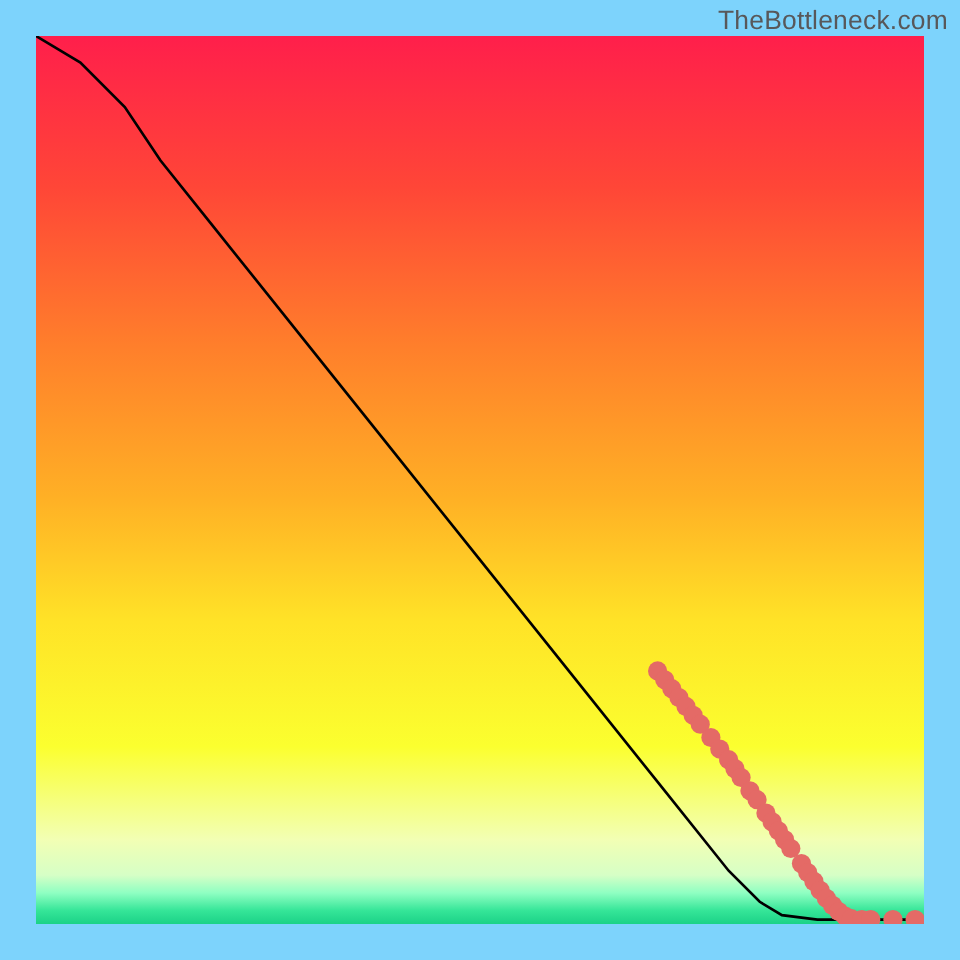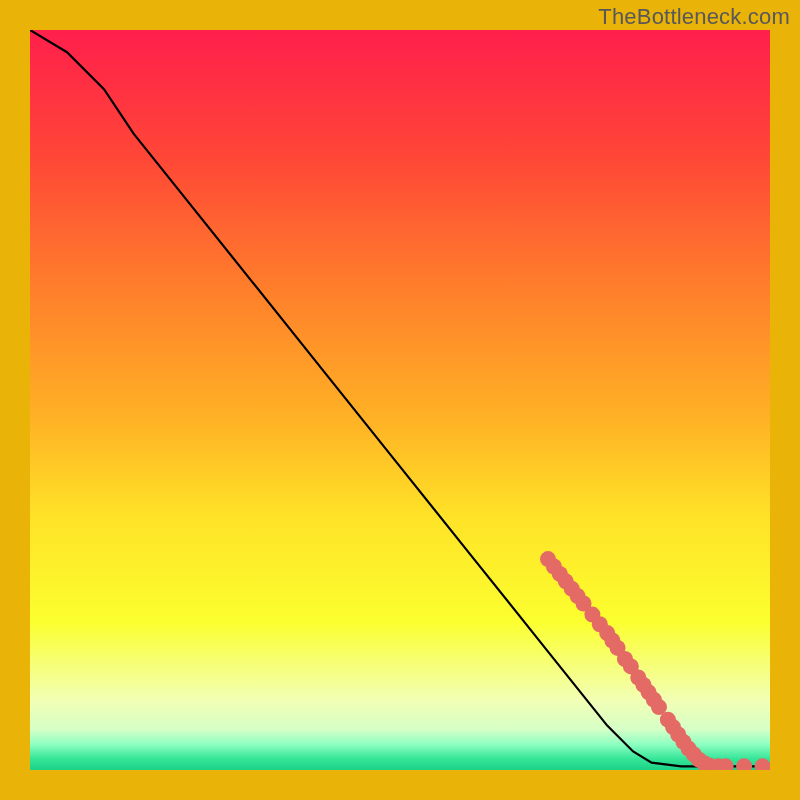--- a/index.html
+++ b/index.html
@@ -7,21 +7,21 @@
     padding: 0;
     width: 800px;
     height: 800px;
     background: #000;
     overflow: hidden;
   }
   .frame {
     position: relative;
     width: 800px;
     height: 800px;
-    background: #eab308;
+    background: #7dd3fc;
   }
   .watermark {
     position: absolute;
     top: 4px;
     right: 10px;
     font-family: Arial, Helvetica, sans-serif;
     font-size: 22px;
     font-weight: 500;
     color: #58585a;
     letter-spacing: 0.2px;

